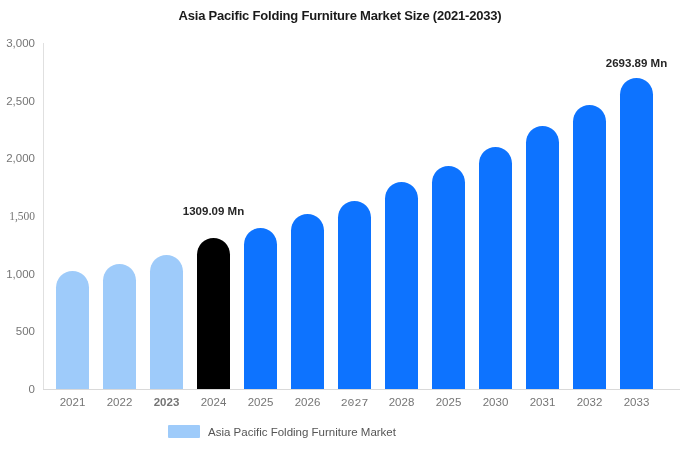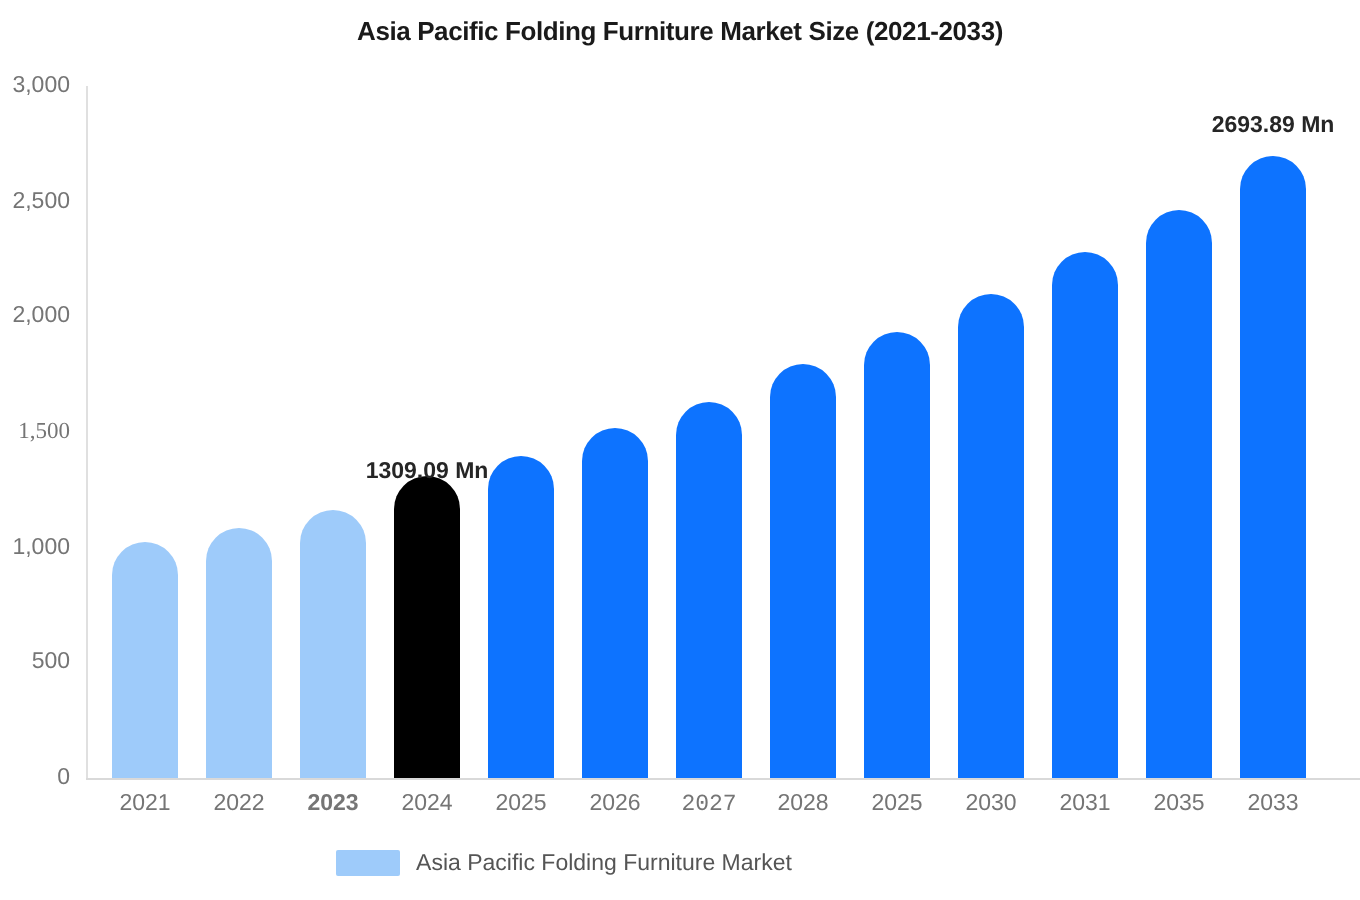--- a/index.html
+++ b/index.html
@@ -147,21 +147,21 @@
         </div>
         <div class="bar-slot" style="left: 52px;">
           <div class="bar" title="2022: 1084" style="height: 125.021px; background: rgb(158, 203, 250);"></div>
         </div>
         <div class="bar-slot" style="left: 99px;">
           <div class="bar" title="2023: 1162" style="height: 134.017px; background: rgb(158, 203, 250);"></div>
         </div>
         <div class="bar-slot" style="left: 146px;">
           <div class="bar" title="2024: 1309.09" style="height: 150.982px; background: rgb(0, 0, 0);"></div>
         </div>
-        <div class="bar-label" style="left: 169.5px; top: 187px; text-align: right;">1309.09 Mn</div>
+        <div class="bar-label" style="left: 169.5px; top: 162px; text-align: right;">1309.09 Mn</div>
         <div class="bar-slot" style="left: 193px;">
           <div class="bar" title="2025: 1396" style="height: 161.005px; background: rgb(13, 115, 255);"></div>
         </div>
         <div class="bar-slot" style="left: 240px;">
           <div class="bar" title="2026: 1517" style="height: 174.961px; background: rgb(13, 115, 255);"></div>
         </div>
         <div class="bar-slot" style="left: 287px;">
           <div class="bar" title="2027: 1630" style="height: 187.993px; background: rgb(13, 115, 255);"></div>
         </div>
         <div class="bar-slot" style="left: 334px;">
@@ -191,21 +191,21 @@
       <div class="xtick" style="left: 96px;">2022</div>
       <div class="xtick" style="left: 143px; font-weight: bold;">2023</div>
       <div class="xtick" style="left: 190px;">2024</div>
       <div class="xtick" style="left: 237px;">2025</div>
       <div class="xtick" style="left: 284px;">2026</div>
       <div class="xtick" style="left: 331px; font-family: Liberation Mono, monospace;">2027</div>
       <div class="xtick" style="left: 378px;">2028</div>
       <div class="xtick" style="left: 425px;">2025</div>
       <div class="xtick" style="left: 472px;">2030</div>
       <div class="xtick" style="left: 519px;">2031</div>
-      <div class="xtick" style="left: 566px;">2035</div>
+      <div class="xtick" style="left: 566px;">2032</div>
       <div class="xtick" style="left: 613px;">2033</div>
     </div>
 
   <div class="legend">
     <span class="legend-swatch" style="background: rgb(158, 203, 250);"></span>
     <span class="legend-label">Asia Pacific Folding Furniture Market</span>
   </div>
 
 </div>
 

